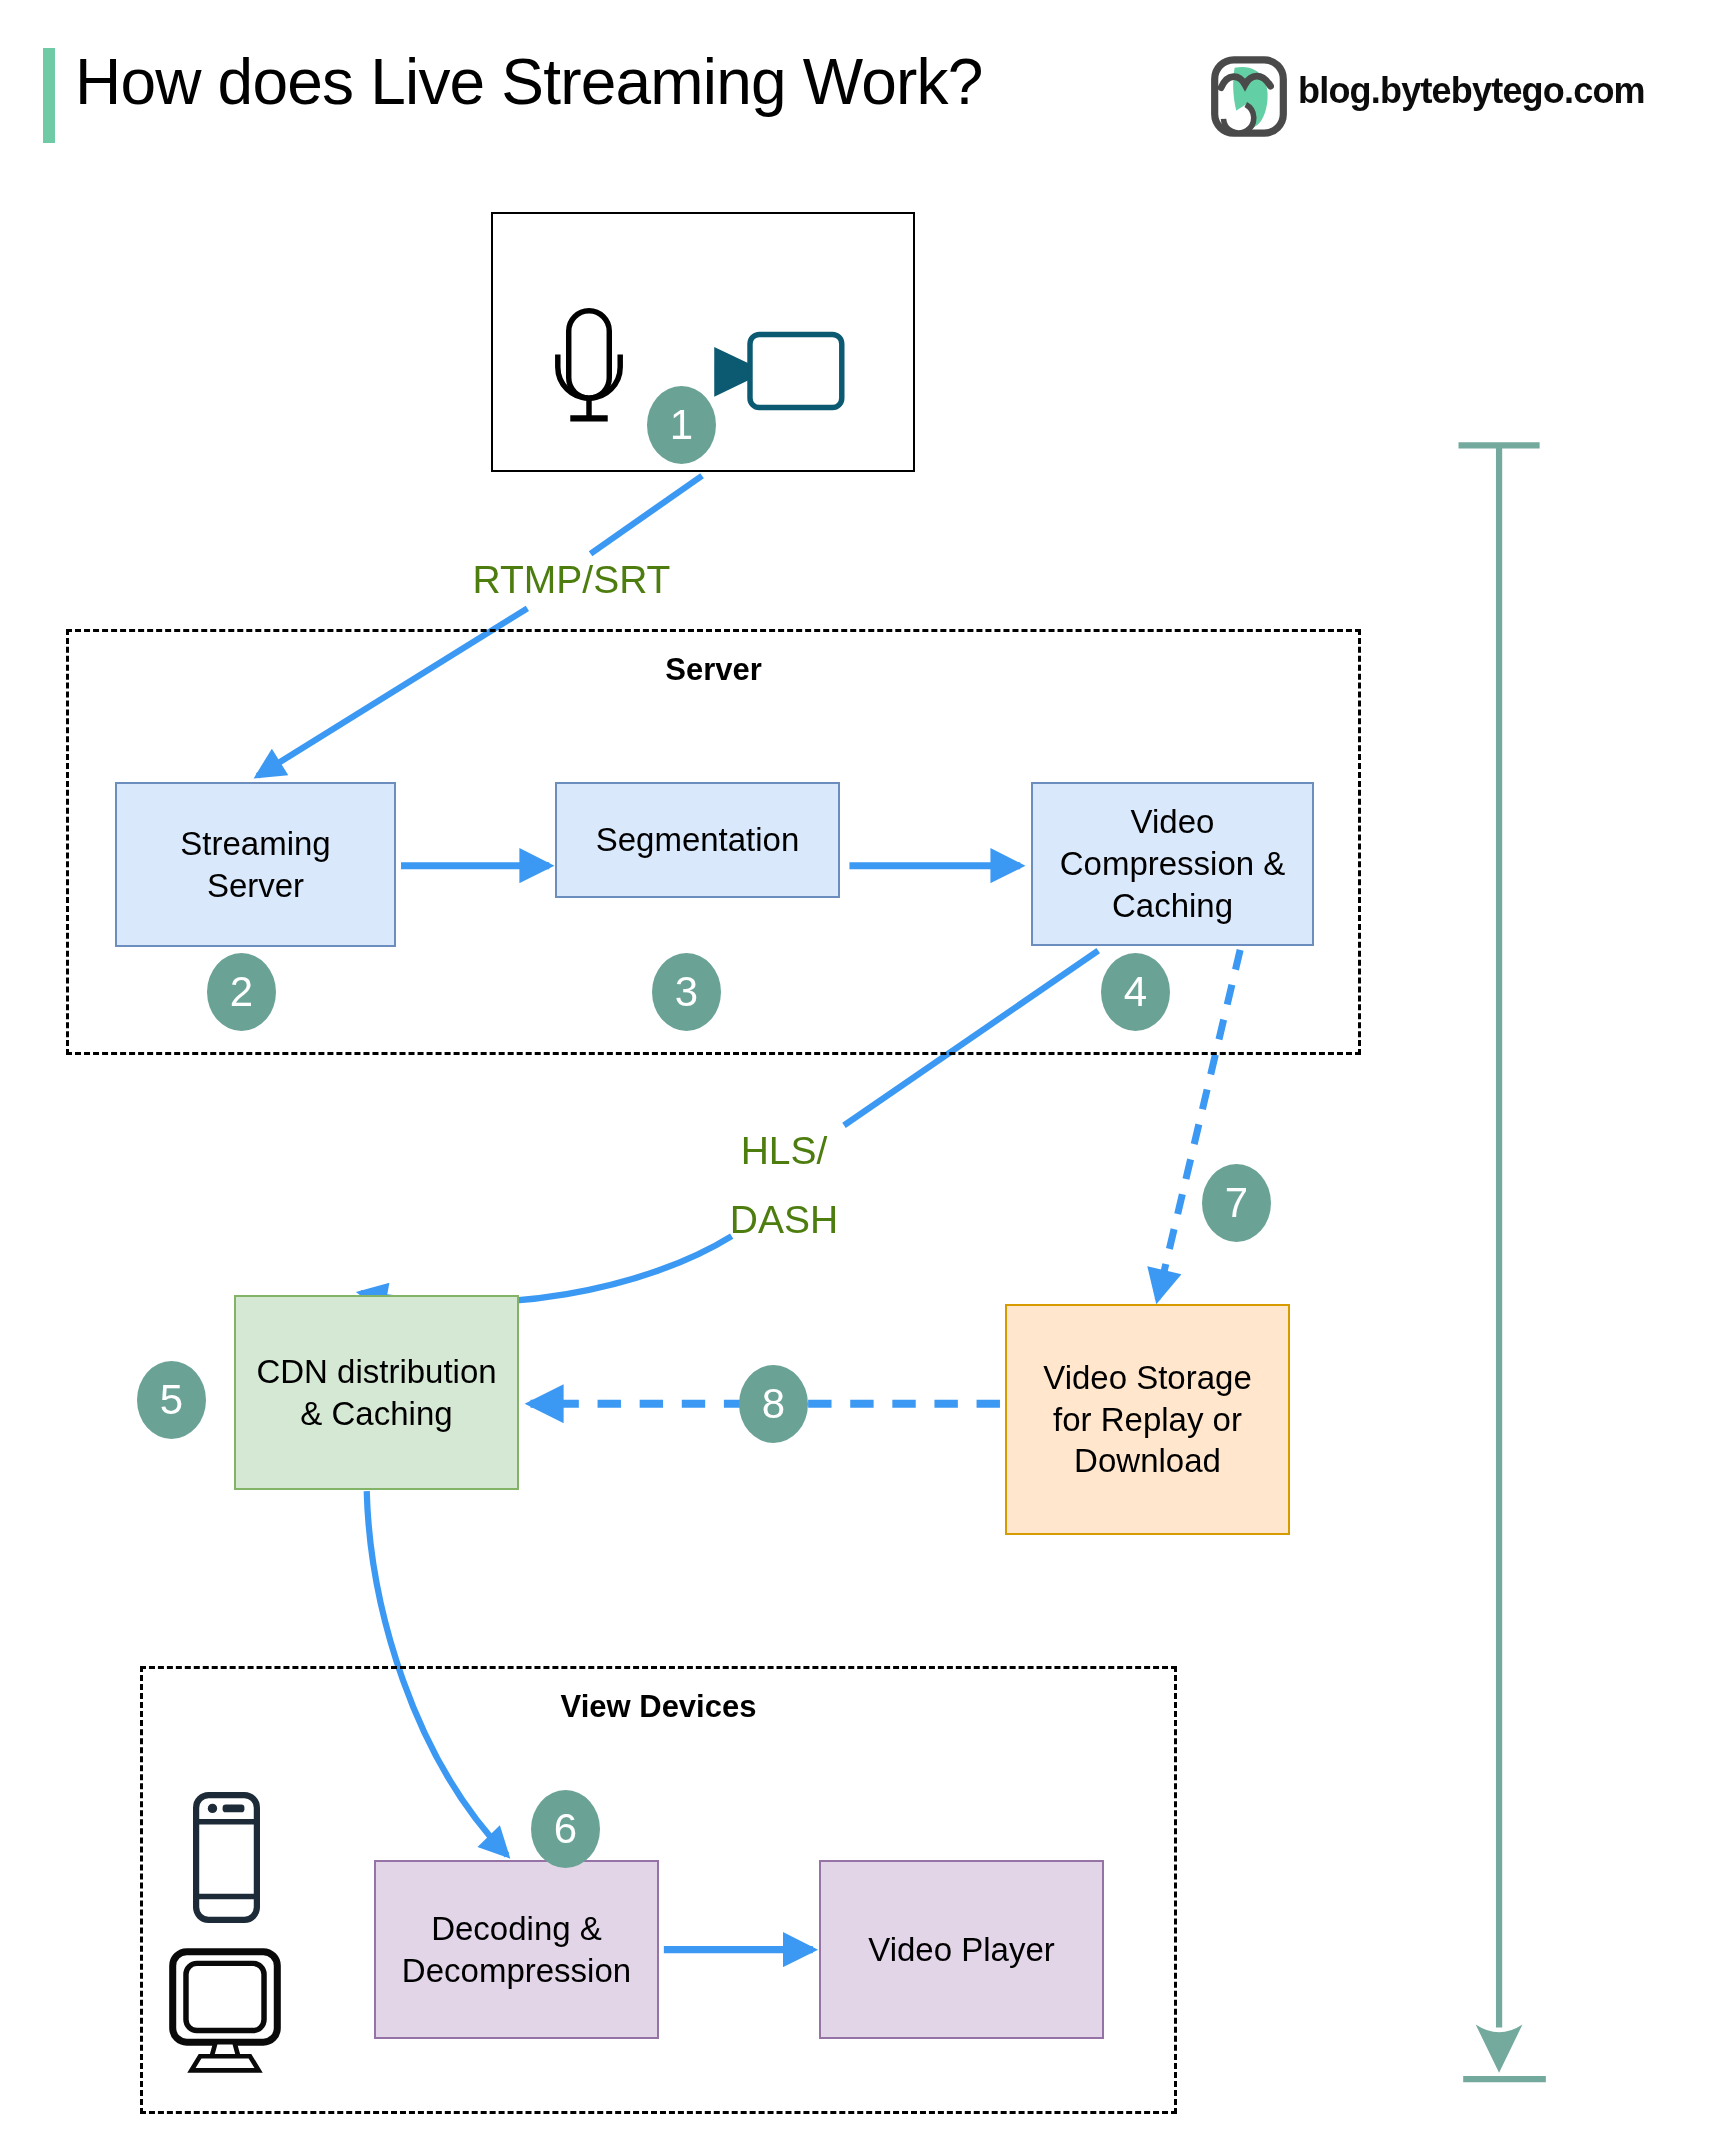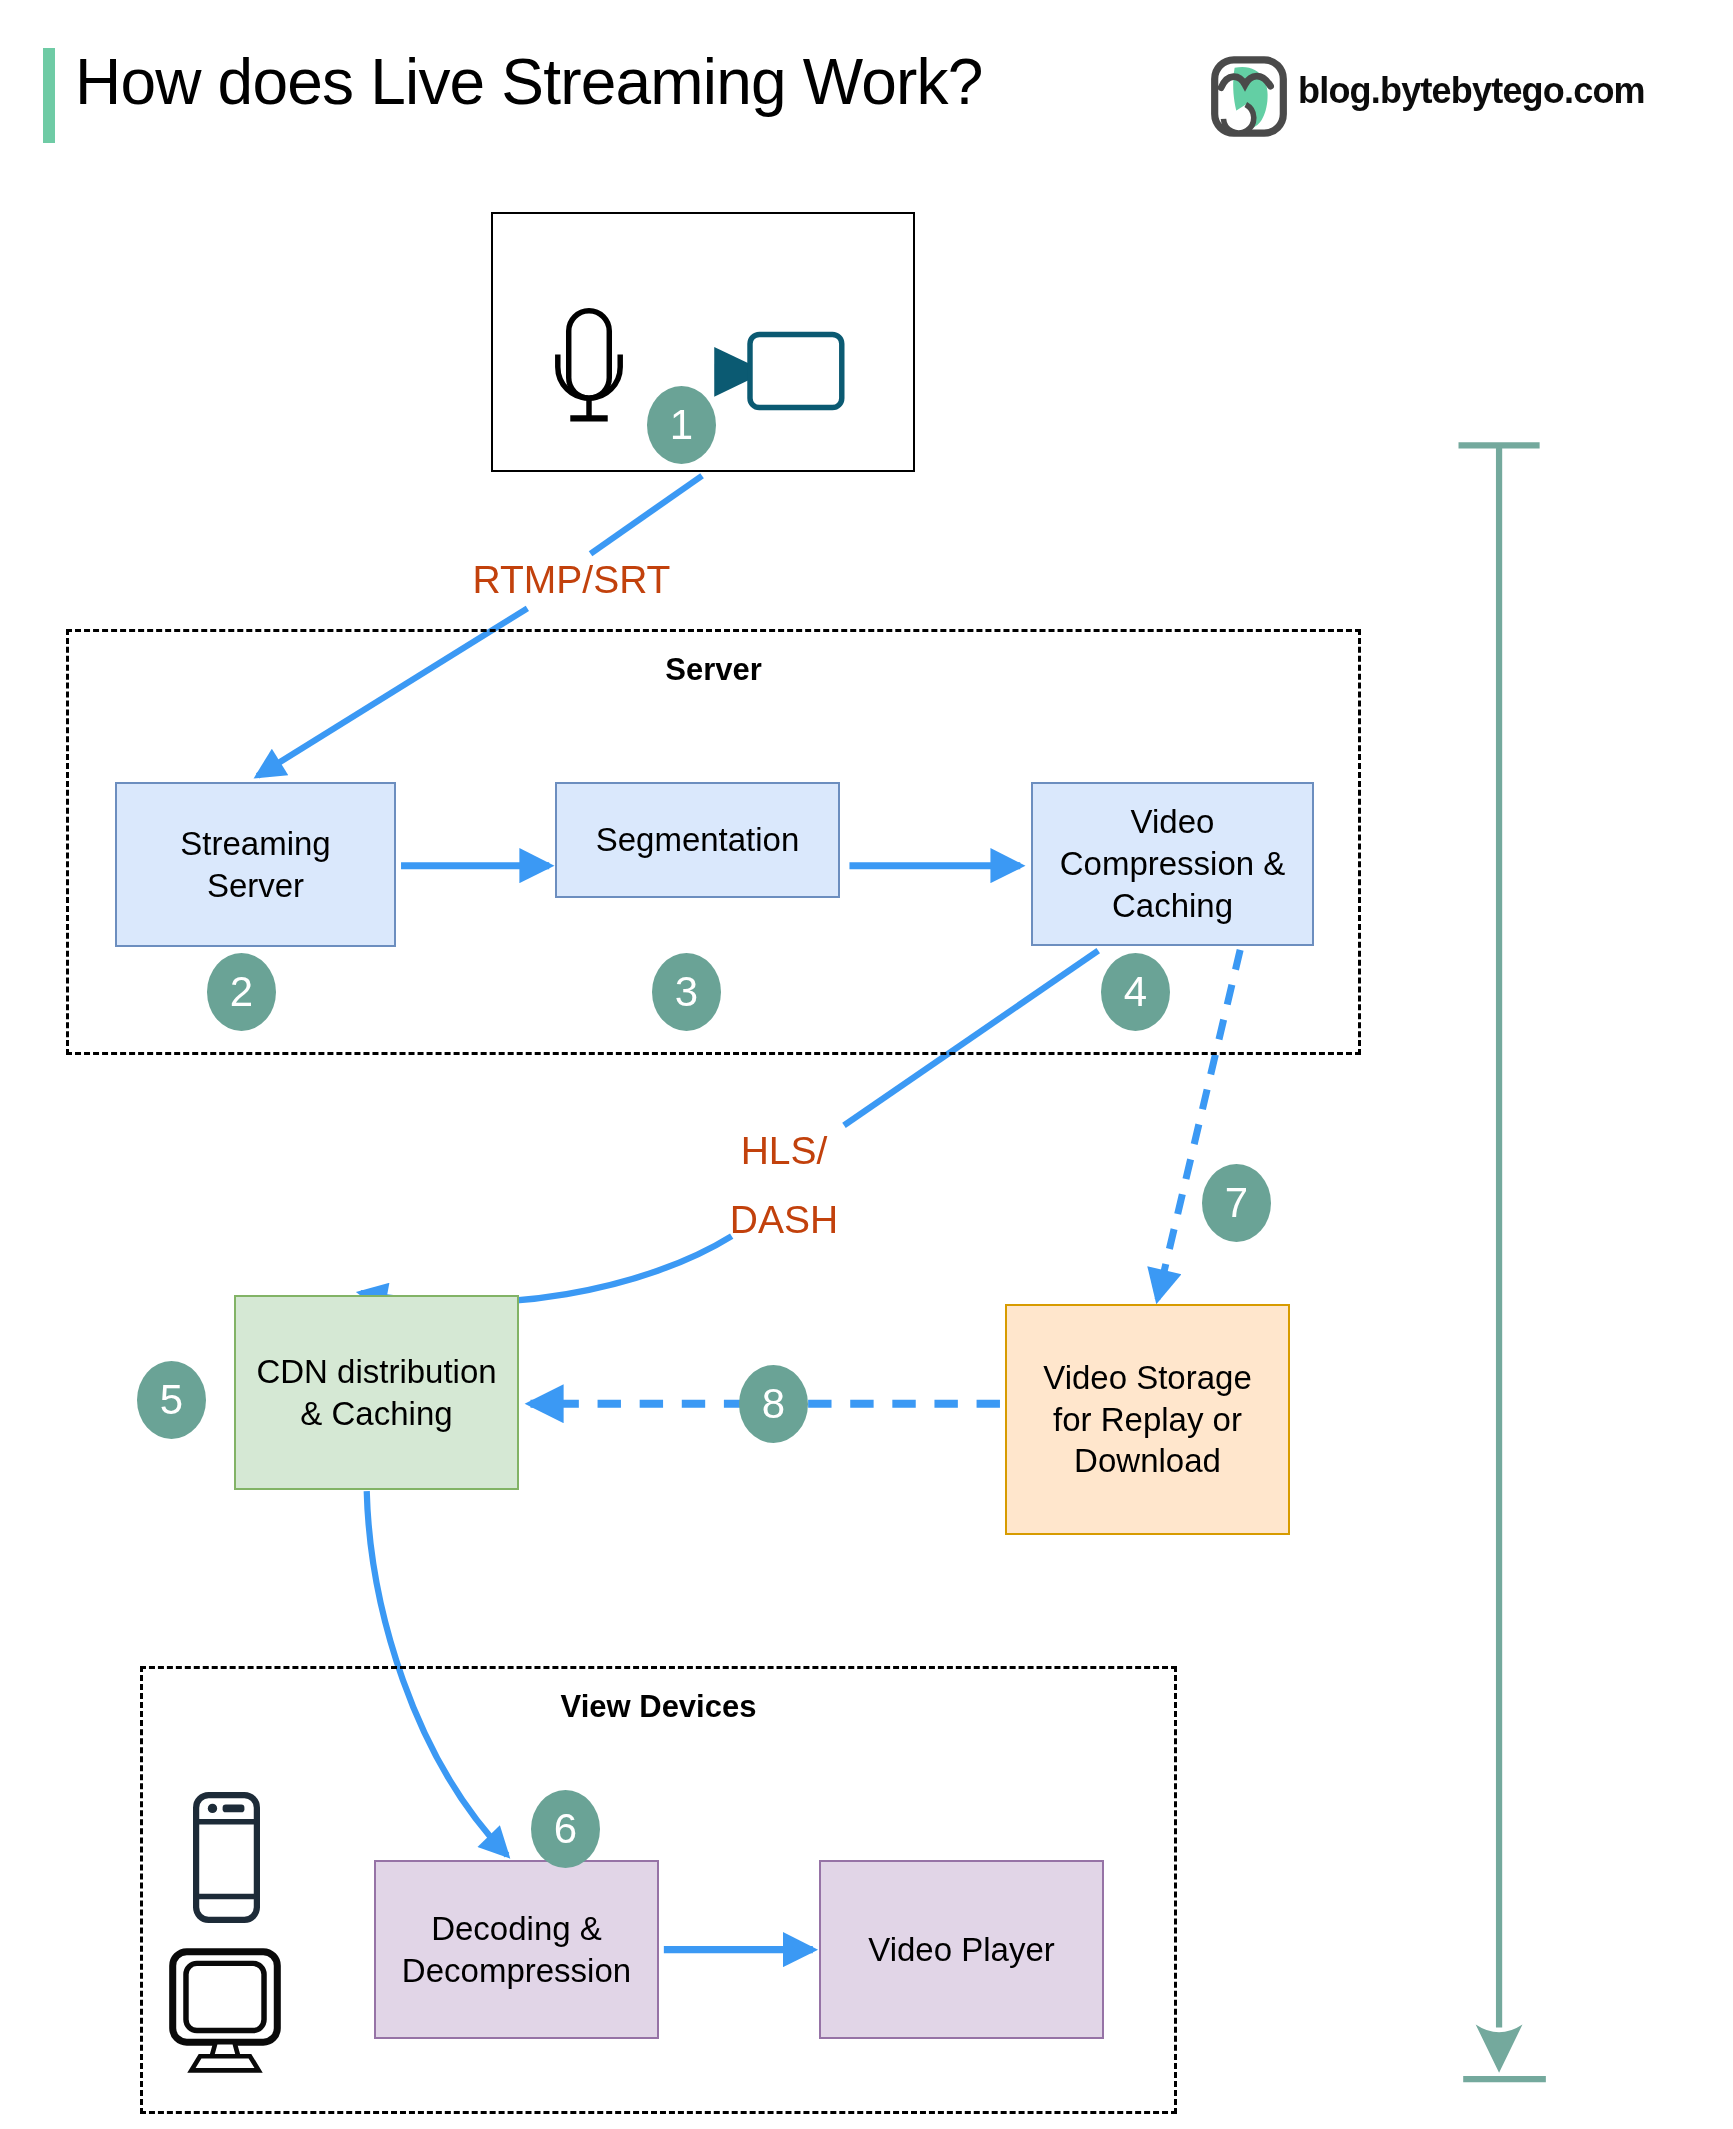--- a/index.html
+++ b/index.html
@@ -22,21 +22,21 @@
   .purple{background:#E1D5E7;border:2.3px solid #9673A6;}
   .plain{background:#fff;border:2.3px solid #000;}
   
   .group{border:3.1px dashed #000;background:transparent;z-index:1;box-sizing:border-box;}
   .group-label{font-size:31px;font-weight:700;color:#000;text-align:center;z-index:2;white-space:nowrap;}
   .node-title{font-size:31px;font-weight:700;color:#000;text-align:center;z-index:3;white-space:nowrap;}
   
   .step{width:69px;height:78px;border-radius:50%;background:#6AA396;color:#fff;
         display:flex;align-items:center;justify-content:center;font-size:42px;z-index:4;}
   
-  .edge-label{color:#c2410c;font-size:39px;text-align:center;z-index:3;white-space:nowrap;}
+  .edge-label{color:#4d7c0f;font-size:39px;text-align:center;z-index:3;white-space:nowrap;}
   .latency-label{color:#74A99D;font-size:42px;z-index:3;white-space:nowrap;}
   .icon{z-index:3;}
 </style>
 </head>
 <body>
 
 <div class="canvas">
 
   <svg class="wires" width="1734" height="2129" viewBox="0 0 2223 2730">
     <defs>

